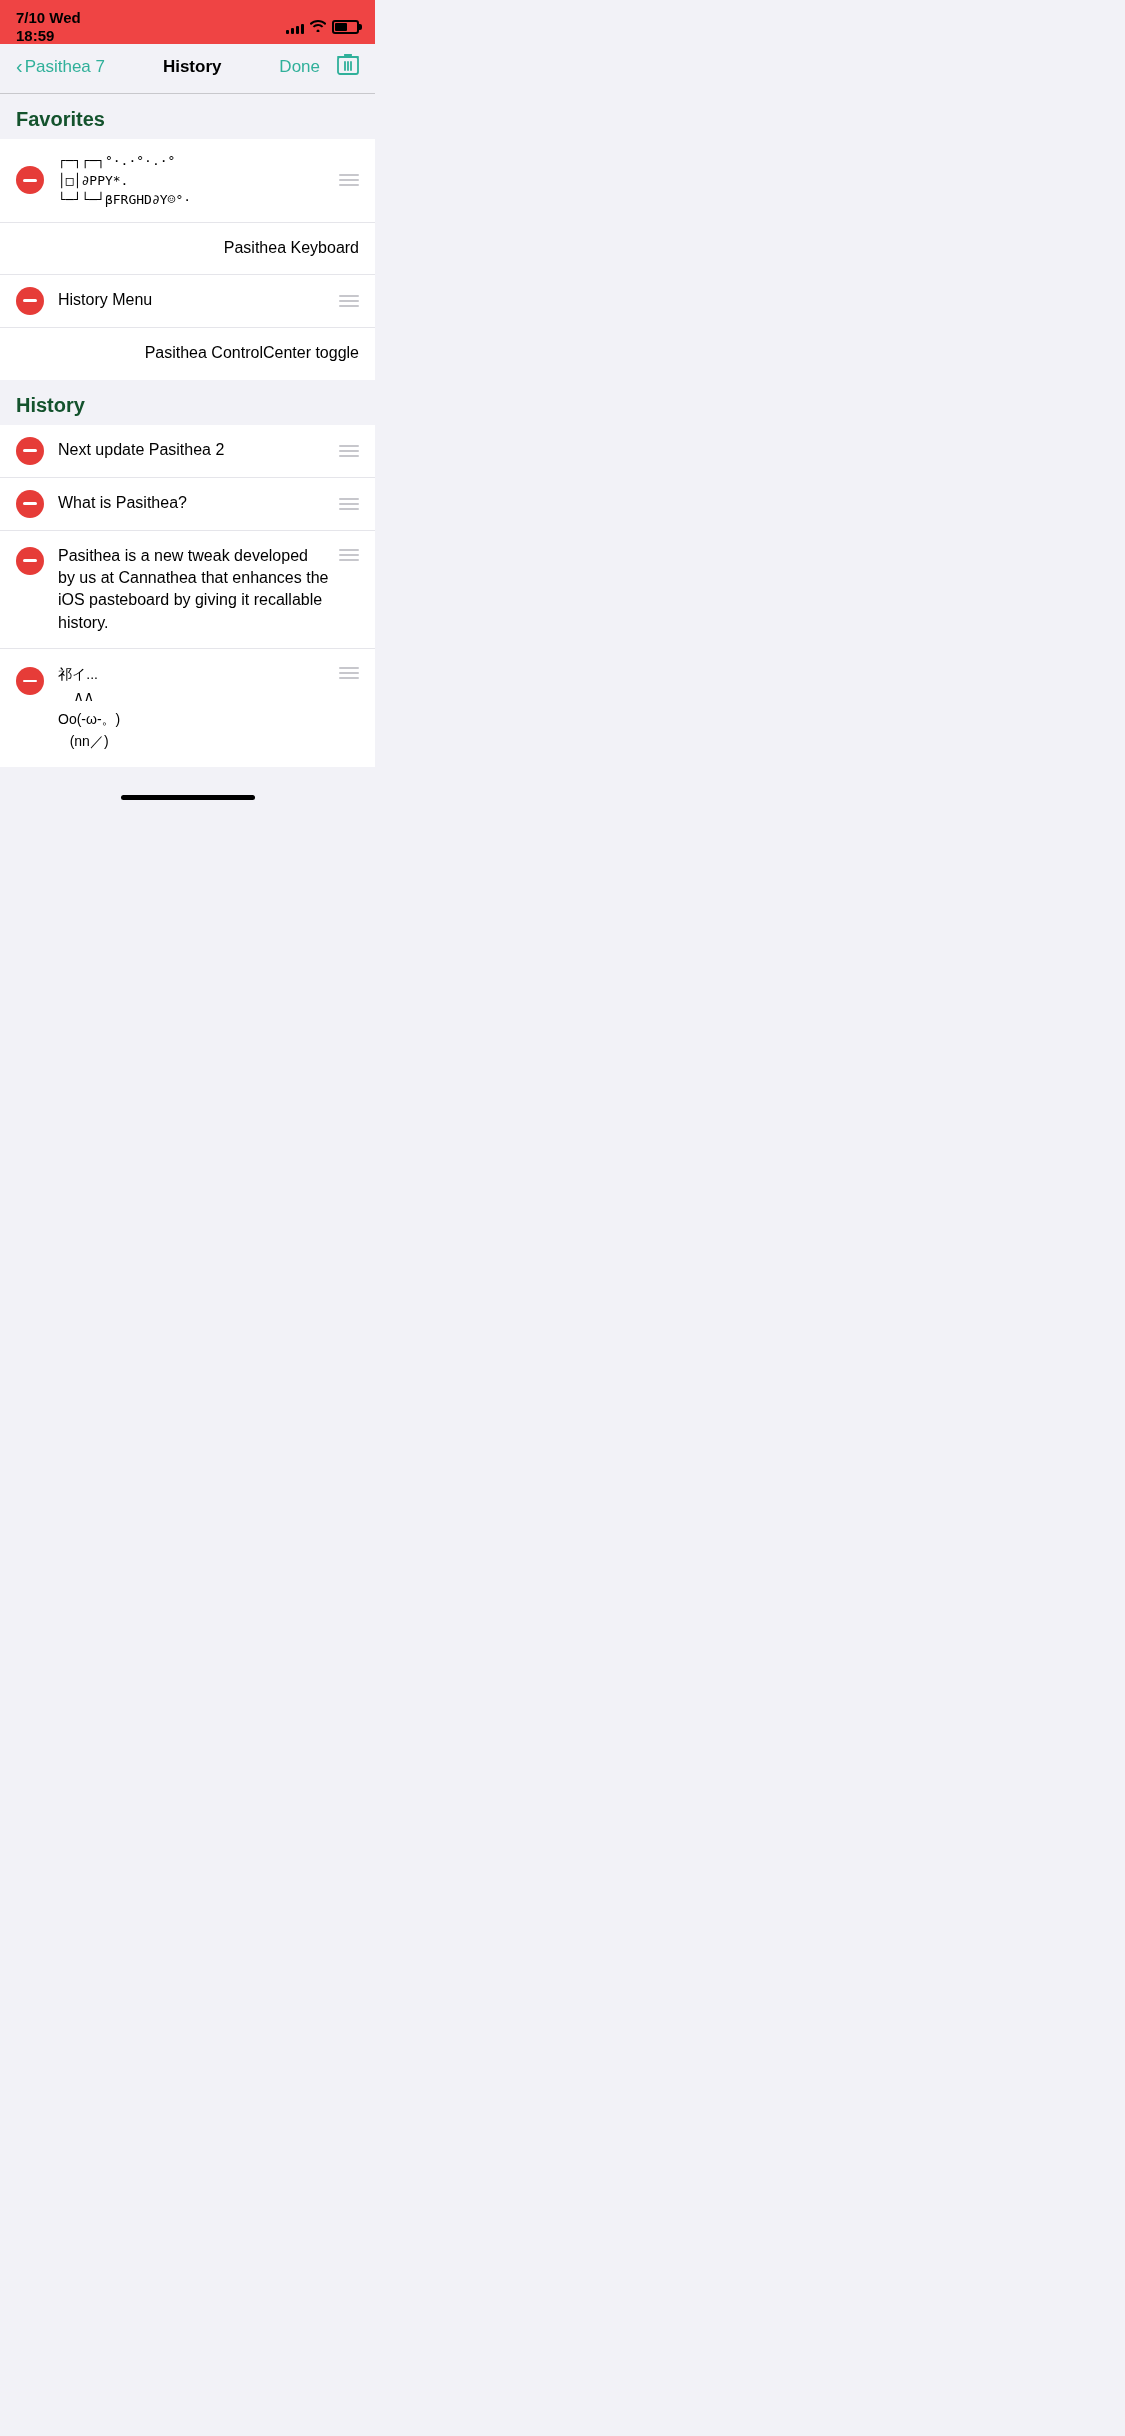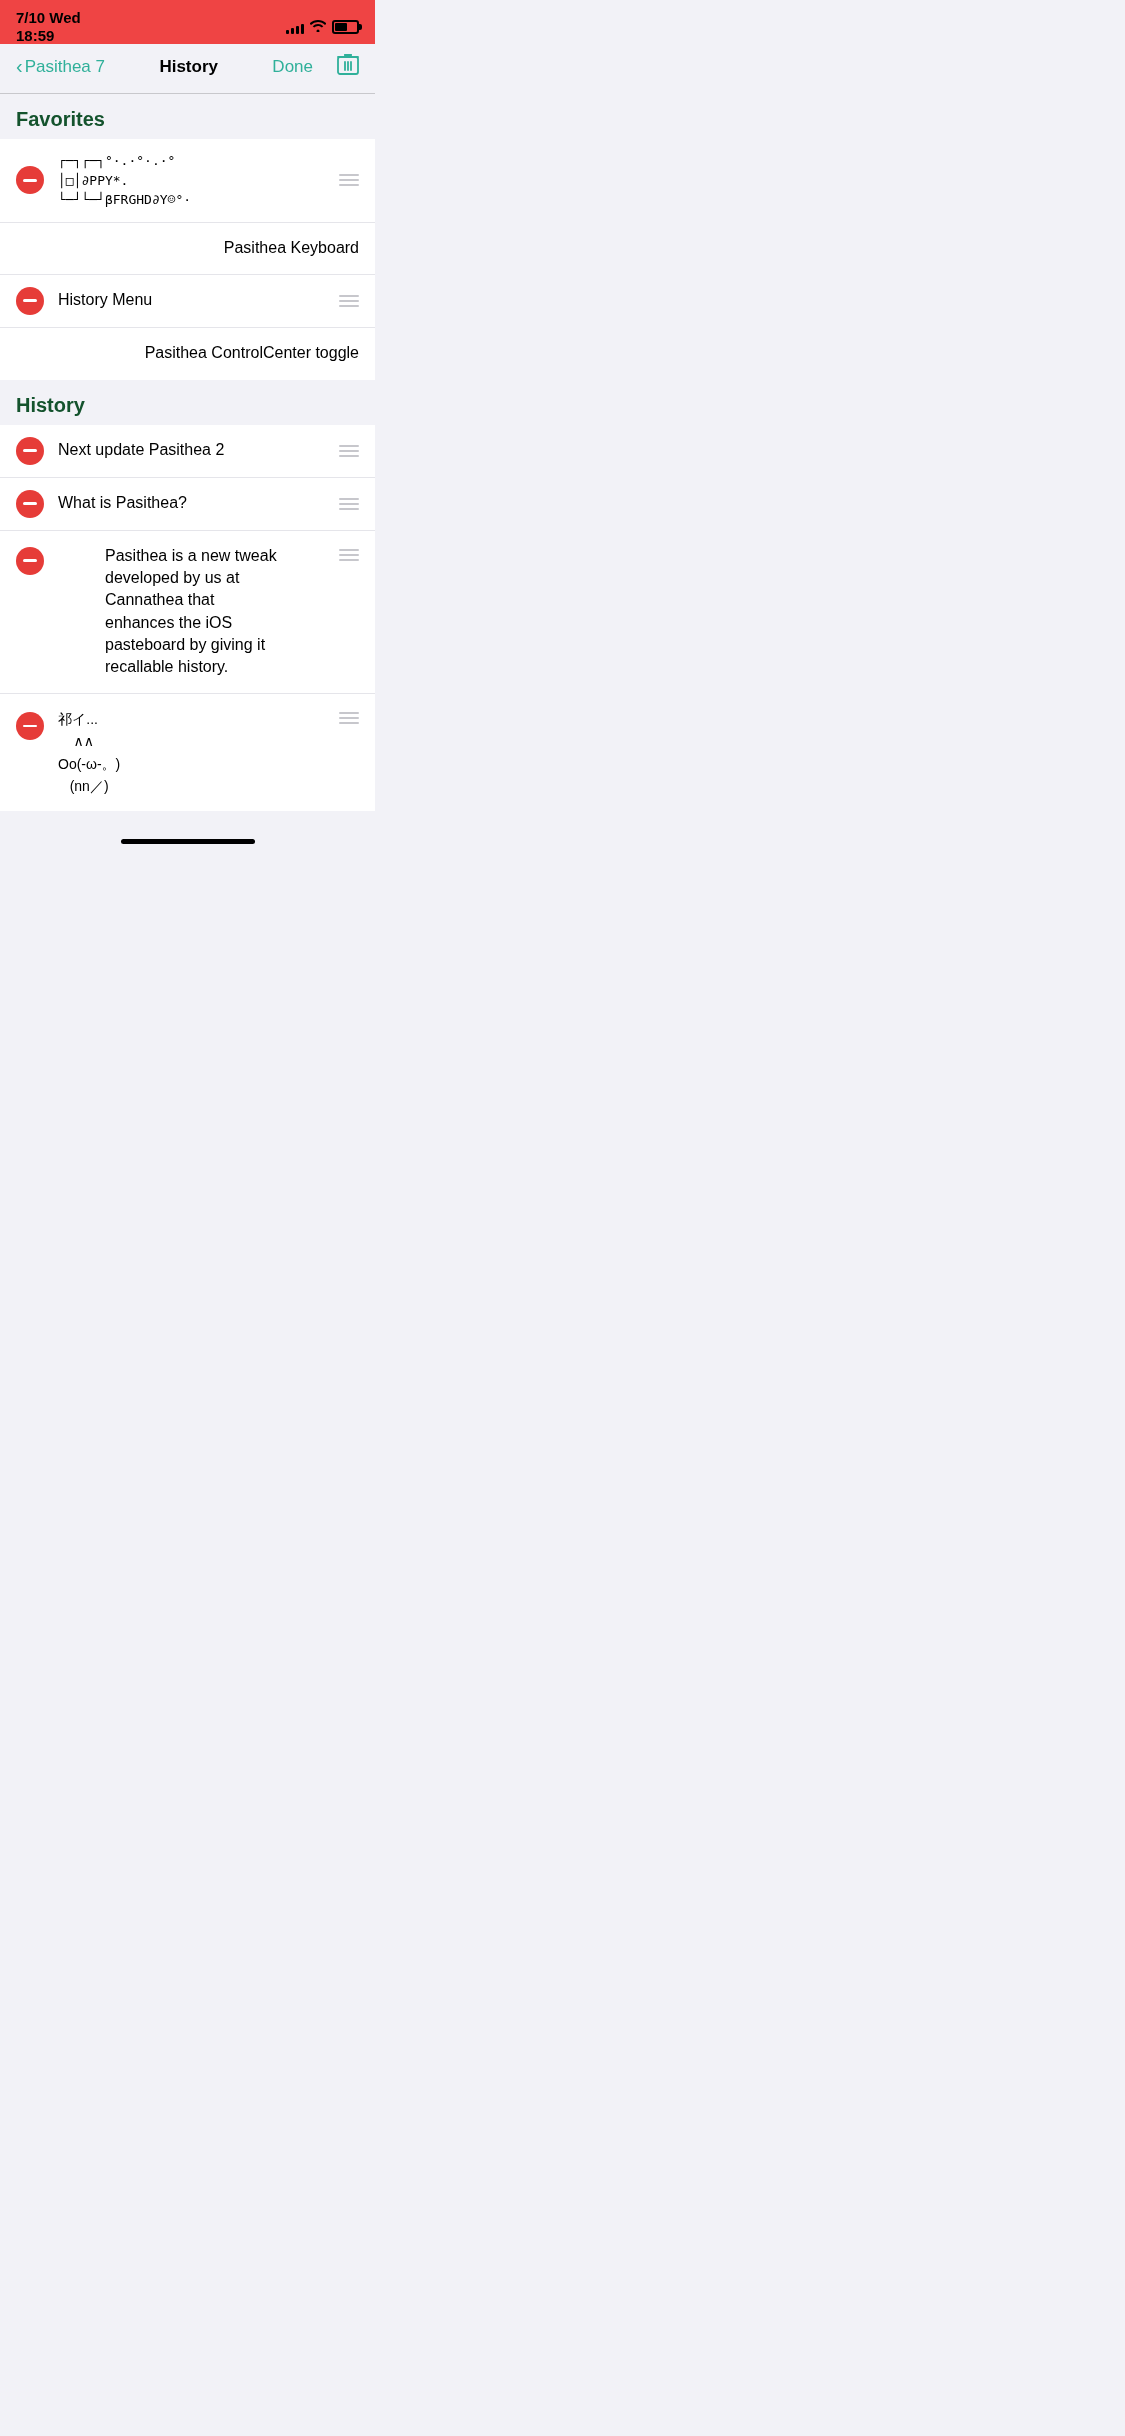--- a/index.html
+++ b/index.html
@@ -101,21 +101,21 @@
     .nav-title {
       font-size: 17px;
       font-weight: 700;
       color: #000;
       flex: 1;
       text-align: center;
     }
     .nav-right {
       display: flex;
       align-items: center;
-      gap: 24px;
+      gap: 17px;
     }
     .nav-done {
       color: #30b09a;
       font-size: 17px;
       cursor: pointer;
     }
     .nav-trash {
       color: #30b09a;
       font-size: 20px;
       cursor: pointer;
@@ -337,21 +337,21 @@
   <div class="list-item">
     <div class="delete-btn"></div>
     <div class="item-content">What is Pasithea?</div>
     <div class="drag-handle">
       <span></span>
         <span></span>
         <span></span>
     </div>
   </div>
 
-  <div class="list-item" style="align-items: flex-start; padding-top: 14px; padding-bottom: 14px; gap: 47px;">
+  <div class="list-item" style="align-items: flex-start; padding-top: 14px; padding-bottom: 14px;">
     <div class="delete-btn" style="margin-top: 2px;"></div>
     <div class="item-content" style="font-size: 16px;">Pasithea is a new tweak developed by us at Cannathea that enhances the iOS pasteboard by giving it recallable history.</div>
     <div class="drag-handle" style="margin-top: 4px;">
       <span></span>
         <span></span>
         <span></span>
     </div>
   </div>
 
 

